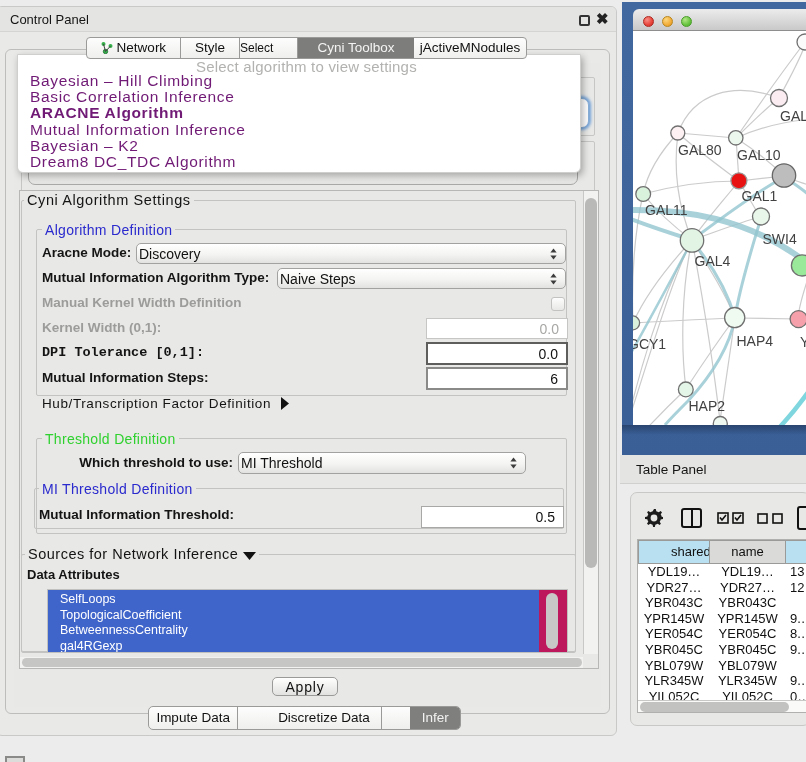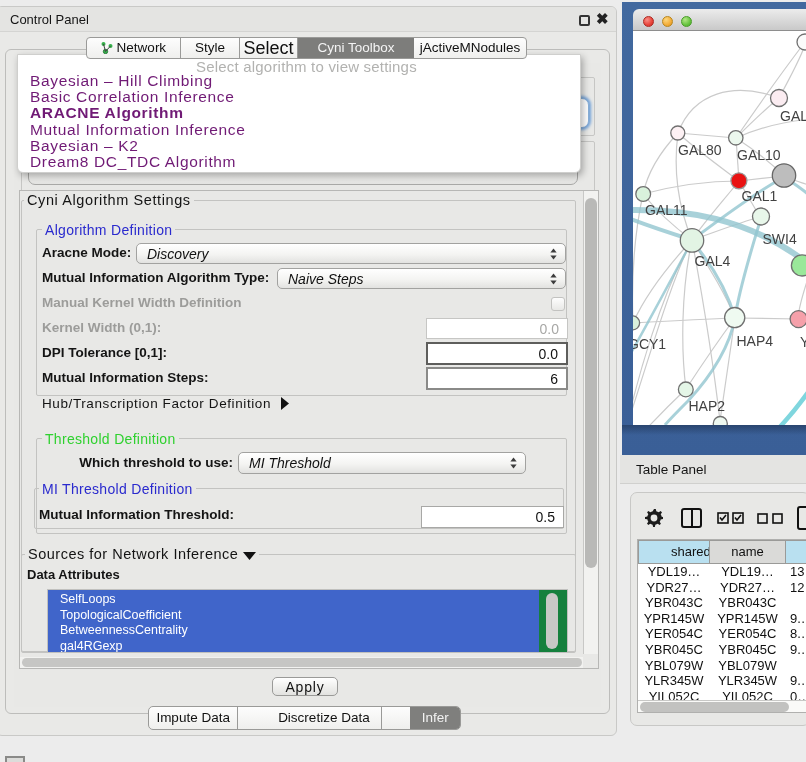--- a/index.html
+++ b/index.html
@@ -2,21 +2,21 @@
 <html><head><meta charset="utf-8">
 <style>
 *{margin:0;padding:0;box-sizing:border-box;}
 html,body{width:806px;height:762px;}
 body{font-family:"Liberation Sans",sans-serif;background:#ececec;position:relative;overflow:hidden;}
 .abs{position:absolute;}
 .b{font-weight:bold;}
 .lbl{position:absolute;font-size:13.5px;font-weight:bold;color:#141414;line-height:15px;white-space:nowrap;}
 .gray{color:#9c9c9a;}
 .combo{position:absolute;border:1px solid #a2a2a0;border-radius:5px;background:linear-gradient(#ffffff,#f4f4f2 55%,#e2e2e0);font-size:14px;color:#111;}
-.combo .tx{position:absolute;left:10px;top:50%;transform:translateY(-50%);white-space:nowrap;font-style:italic;}
+.combo .tx{position:absolute;left:2px;top:50%;transform:translateY(-50%);white-space:nowrap;}
 .arrows{position:absolute;right:8px;top:50%;transform:translateY(-50%);width:7px;height:12px;}
 .fld{position:absolute;background:#fff;font-size:14px;color:#111;text-align:left;}
 .fld span{position:absolute;right:8px;top:50%;transform:translateY(-50%);}
 .gbox{position:absolute;border:1px solid #c3c3c1;border-radius:2px;}
 .gtitle{position:absolute;font-size:14px;letter-spacing:0.3px;background:#e8e8e6;padding:0 3px;line-height:14px;white-space:nowrap;}
 </style></head>
 <body>
 
 <div class="abs" id="cpwin" style="left:-4px;top:6px;width:621px;height:730px;background:#e9e9e7;border:1px solid #c9c9c7;border-radius:6px;overflow:hidden;">
 
@@ -71,21 +71,21 @@
     </div>
 
   <div class="lbl gray" style="left:45px;top:288px;">Manual Kernel Width Definition</div>
   <div class="abs" style="left:554px;top:290px;width:14px;height:14px;border:1px solid #c2c2c0;border-radius:3px;background:linear-gradient(#fdfdfd,#e8e8e6);"></div>
 
   <div class="lbl gray" style="left:45px;top:313px;">Kernel Width (0,1):</div>
   <div class="fld" style="left:429px;top:311px;width:142px;height:21px;border:1px solid #c6c6c4;">
       <span style="color:#a8a8a6;">0.0</span>
     </div>
 
-  <div class="lbl" style="left:45px;top:338px;">DPI Tolerance [0,1]:</div>
+  <div class="lbl" style="left:45px;top:338px;font-family:Liberation Mono, monospace;">DPI Tolerance [0,1]:</div>
   <div class="fld" style="left:429px;top:335px;width:142px;height:23px;border:2px solid #5e5e5c;">
       <span>0.0</span>
     </div>
 
   <div class="lbl" style="left:45px;top:363px;">Mutual Information Steps:</div>
   <div class="fld" style="left:429px;top:360px;width:142px;height:23px;border:2px solid #8a8a88;">
       <span>6</span>
     </div>
 
   <div class="abs" style="left:45px;top:389px;font-size:13.5px;letter-spacing:0.6px;color:#141414;white-space:nowrap;">Hub/Transcription Factor Definition&nbsp;&nbsp;<svg width="10" height="13" viewBox="0 0 10 13" style="vertical-align:-2px;">
@@ -112,21 +112,21 @@
       <span>0.5</span>
     </div>
 
   <div class="gbox" style="left:24px;top:547px;width:555px;height:99px;border-bottom:1px solid #c3c3c1;"></div>
   <div class="gtitle" style="left:28px;top:540px;color:#141414;font-size:14.5px;letter-spacing:0.5px;">Sources for Network Inference <svg width="13" height="9" viewBox="0 0 13 9" style="vertical-align:-1px;">
         <path d="M0 1 L13 1 L6.5 9 Z" fill="#111"></path>
       </svg></div>
 
   <div class="lbl" style="left:30px;top:560px;font-size:13px;">Data Attributes</div>
 
-  <div class="abs" style="left:50px;top:582px;width:521px;height:64px;background:#15803d;border:1px solid #c0c0be;overflow:hidden;">
+  <div class="abs" style="left:50px;top:582px;width:521px;height:64px;background:#be185d;border:1px solid #c0c0be;overflow:hidden;">
     <div class="abs" style="left:0;top:0;width:491px;height:64px;background:#4065ca;"></div>
     <div class="abs" style="left:12px;top:2px;font-size:12.5px;color:#fff;line-height:15.5px;">SelfLoops<br>TopologicalCoefficient<br>BetweennessCentrality<br>gal4RGexp</div>
     <div class="abs" style="left:498px;top:3px;width:12px;height:56px;background:#c8c8c6;border-radius:6px;"></div>
   </div>
 
   <div class="abs" style="left:275px;top:670px;width:66px;height:19px;border:1px solid #9a9a98;border-radius:5px;background:linear-gradient(#ffffff,#f0f0ee 50%,#e2e2e0);text-align:center;font-size:14px;letter-spacing:0.8px;color:#111;line-height:18px;">Apply</div>
 
   <div class="abs" style="left:151px;top:699px;width:313px;height:24px;border:1px solid #9a9a98;border-radius:5px;background:linear-gradient(#fdfdfd,#efefed);overflow:hidden;display:flex;gap:28px;">
     <div style="width:93px;border-right:1px solid #9a9a98;text-align:center;font-size:13.5px;color:#111;line-height:22px;">Impute Data</div>
     <div style="width:121px;border-right:1px solid #9a9a98;text-align:center;font-size:13.5px;color:#111;line-height:22px;">Discretize Data</div>
@@ -134,21 +134,21 @@
   </div>
 
   <div class="abs" style="left:89px;top:30px;width:441px;height:22px;border:1px solid #9a9a98;border-radius:4px;background:linear-gradient(#fdfdfd,#efefed);display:flex;overflow:hidden;z-index:30;">
     <div style="width:94px;border-right:1px solid #9a9a98;text-align:center;font-size:13.5px;color:#111;line-height:20px;"><svg width="12" height="12" viewBox="0 0 12 12" style="vertical-align:-2px;">
           <circle cx="2.5" cy="2" r="2" fill="#35b04a"></circle>
           <circle cx="9.5" cy="4" r="2" fill="#35b04a"></circle>
           <circle cx="4.5" cy="9.5" r="2.2" fill="#35b04a" stroke="#1c6b2c" stroke-width="0.8"></circle>
           <path d="M2.5 2 L4.5 9.5 L9.5 4" stroke="#444" stroke-width="1" fill="none"></path>
         </svg> Network</div>
     <div style="width:59px;border-right:1px solid #9a9a98;text-align:center;font-size:13.5px;color:#111;line-height:20px;">Style</div>
-    <div style="width:58px;border-right:1px solid #9a9a98;text-align:center;font-size:18px;color:#111;line-height:20px;">Select</div>
+    <div style="width:58px;border-right:1px solid #9a9a98;font-size:12px;color:#111;line-height:20px;">Select</div>
     <div style="width:116px;background:#7d7d7b;text-align:center;font-size:13.5px;color:#f4f4f4;line-height:20px;">Cyni Toolbox</div>
     <div style="flex:1;text-align:center;font-size:13.5px;color:#111;line-height:20px;">jActiveMNodules</div>
   </div>
 
   <div class="abs" style="left:20px;top:47px;width:564px;height:119px;background:#fff;border:1px solid #cfcfcd;border-radius:0 0 6px 6px;box-shadow:2px 3px 7px rgba(0,0,0,.3);z-index:20;">
     <div class="abs" style="left:178px;top:3px;font-size:15px;letter-spacing:0.2px;color:#b2b2b0;white-space:nowrap;">Select algorithm to view settings</div>
     <div class="abs" style="left:0;top:18px;font-size:15.5px;letter-spacing:0.65px;color:#701a75;line-height:16.2px;white-space:nowrap;padding-left:12px;">Bayesian – Hill Climbing<br>Basic Correlation Inference<br><span class="b">ARACNE Algorithm</span><br>Mutual Information Inference<br>Bayesian – K2<br>Dream8 DC_TDC Algorithm</div>
   </div>
 </div>
 

